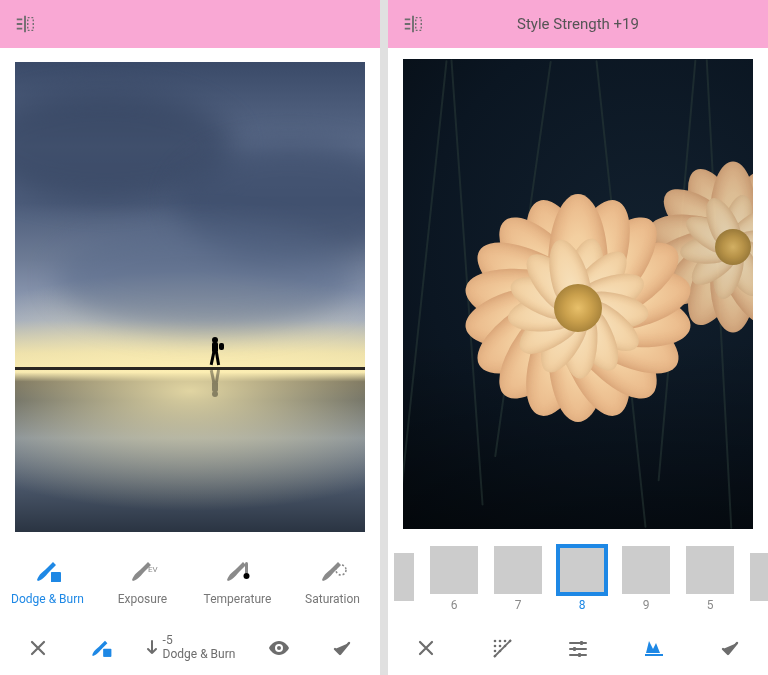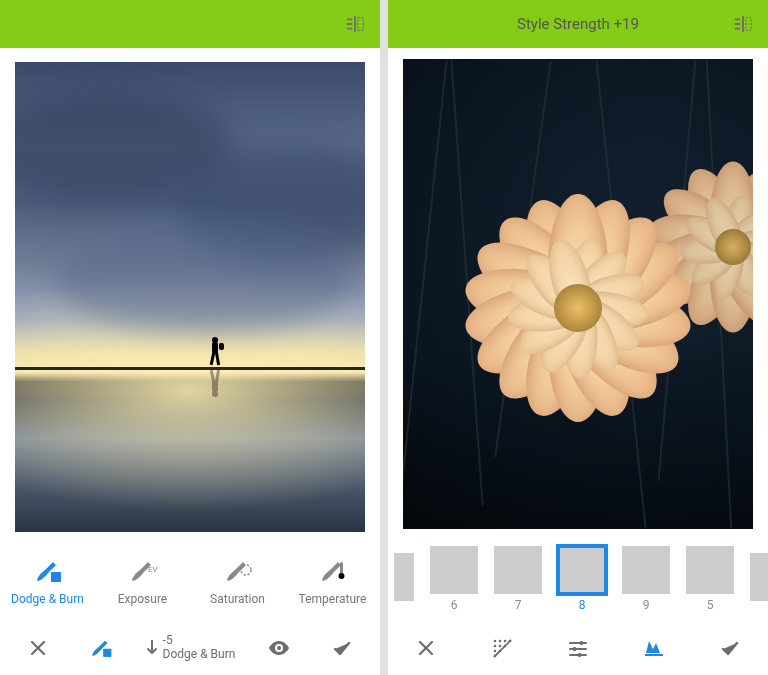--- a/index.html
+++ b/index.html
@@ -21,24 +21,24 @@
     position: relative;
   }
   .pane-left { width: 380px; }
   .pane-right { width: 380px; }
 
   
   .topbar {
     height: 48px;
     display: flex;
     align-items: center;
-    justify-content: flex-end;
+    justify-content: flex-start;
     padding: 0 14px;
     position: relative;
-    background: #84cc16;
+    background: #f9a8d4;
   }
   .topbar .title {
     position: absolute;
     left: 0; right: 0;
     text-align: center;
     font-size: 15px;
     color: #555;
     pointer-events: none;
   }
   .compare-icon svg { display: block; }
@@ -289,34 +289,34 @@
             <path d="M4 22c2-6 6-8 10-12l6-6 3 3-6 6c-4 4-6 8-12 10z"></path>
             <text x="20" y="14" font-size="8" fill="#8a8a8a">EV</text>
           </svg>
       </span>
       <span>Exposure</span>
     </div>
     <div class="tool">
       <span class="ticon">
         <svg width="30" height="26" viewBox="0 0 30 26">
             <path d="M4 22c2-6 6-8 10-12l6-6 3 3-6 6c-4 4-6 8-12 10z"></path>
-            <circle cx="23" cy="12" r="5" fill="none" stroke="#8a8a8a" stroke-width="1.5" stroke-dasharray="2 2"></circle>
-          </svg>
-      </span>
-      <span>Saturation</span>
-    </div>
-    <div class="tool">
-      <span class="ticon">
-        <svg width="30" height="26" viewBox="0 0 30 26">
-            <path d="M4 22c2-6 6-8 10-12l6-6 3 3-6 6c-4 4-6 8-12 10z"></path>
             <rect x="22" y="4" width="3" height="12" rx="1.5"></rect>
             <circle cx="23.5" cy="18" r="3"></circle>
           </svg>
       </span>
       <span>Temperature</span>
+    </div>
+    <div class="tool">
+      <span class="ticon">
+        <svg width="30" height="26" viewBox="0 0 30 26">
+            <path d="M4 22c2-6 6-8 10-12l6-6 3 3-6 6c-4 4-6 8-12 10z"></path>
+            <circle cx="23" cy="12" r="5" fill="none" stroke="#8a8a8a" stroke-width="1.5" stroke-dasharray="2 2"></circle>
+          </svg>
+      </span>
+      <span>Saturation</span>
     </div>
   </div>
 
   <div class="action-row">
     <span class="abtn">
       <svg width="20" height="20" viewBox="0 0 20 20">
           <path d="M4 4l12 12M16 4L4 16" stroke="#6d6d6d" stroke-width="2.2" fill="none" stroke-linecap="round"></path>
         </svg>
     </span>
     <span class="abtn blue">

